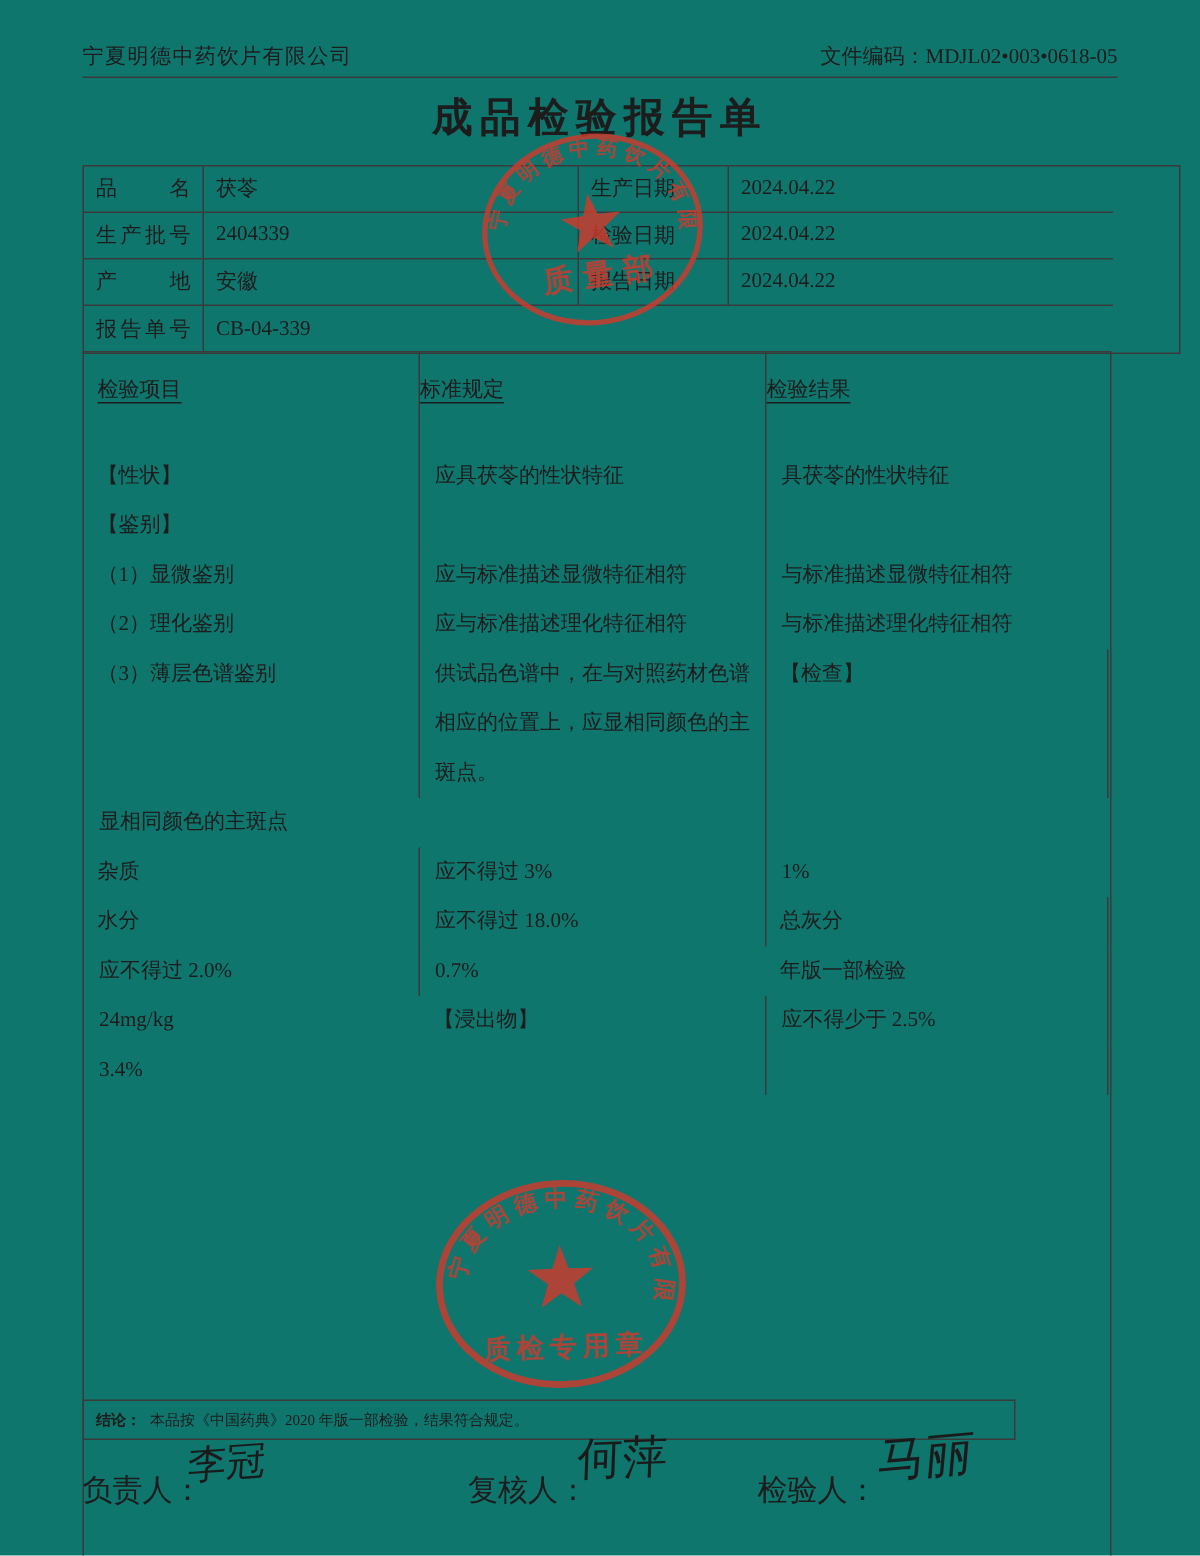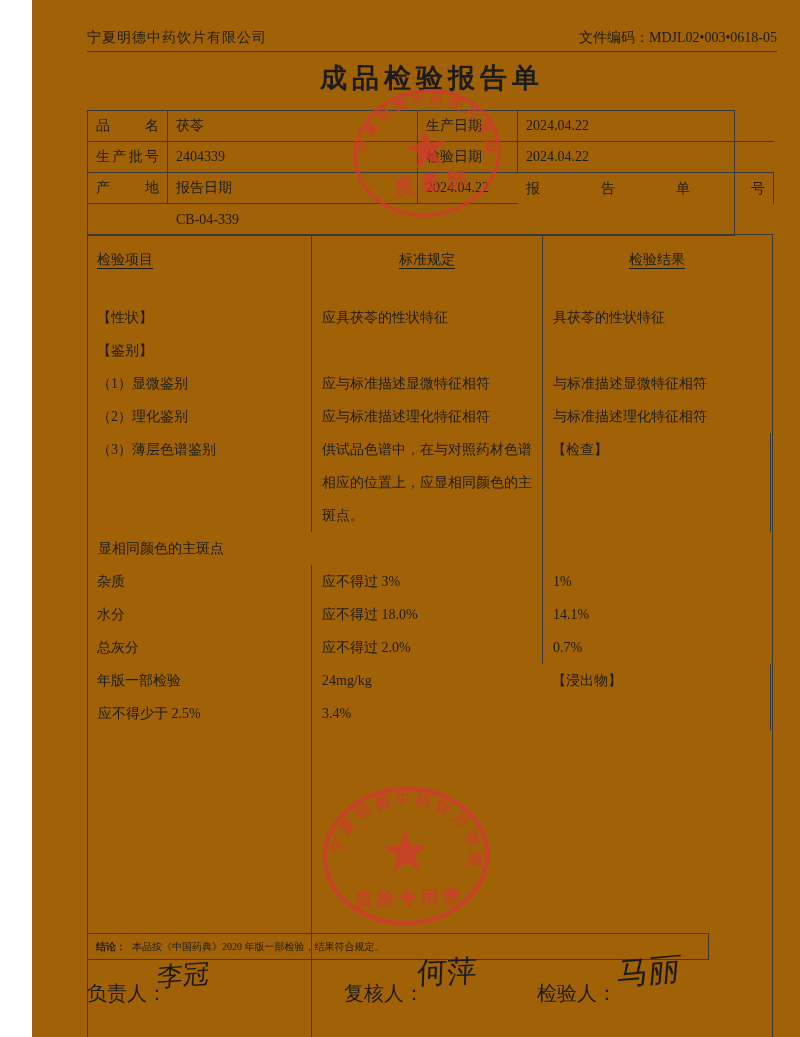--- a/index.html
+++ b/index.html
@@ -2,38 +2,38 @@
 <html><head>
 <meta charset="utf-8">
 <style>
   * { margin:0; padding:0; box-sizing:border-box; }
   html,body { background:#ffffff; }
   body {
     width:800px; height:1037px; position:relative;
     font-family:"Liberation Serif","DejaVu Serif",serif;
     color:#1c1c1c; overflow:hidden;
   }
-  .page { position:absolute; inset:0; background:#a16207;margin-left:32px; }
+  .page { position:absolute; inset:0; background:#0f766e; }
 
   
   .header {
     position:absolute; left:55px; top:28px; width:690px; height:24px;
     display:flex; justify-content:space-between; align-items:flex-end;
     border-bottom:1.5px solid #3a3a3a; padding-bottom:4px;
     font-size:14px; letter-spacing:1px;
   }
   .doc-code { letter-spacing:0; }
   .title {
     position:absolute; left:0; top:60px; width:800px;
     text-align:center; font-size:27px; font-weight:bold; letter-spacing:5px;
   }
 
   
   .info-table {
-    position:absolute; left:55px; top:110px; width:648px;
+    position:absolute; left:55px; top:110px; width:732px;
     display:grid; grid-template-columns:80px 250px 100px 256px;
     grid-auto-rows:31px;
     border:1.5px solid #3a3a3a; font-size:14px;
   }
   .info-table > div { display:flex; align-items:center; padding:0 8px; }
   .ic-l  { border-right:1px solid #3a3a3a; text-align:justify; }
   .ic-l span { width:100%; text-align:justify; text-align-last:justify; }
   .ic-v  { border-right:1px solid #3a3a3a; }
   .ic-l2 { border-right:1px solid #3a3a3a; }
   .rb    { border-bottom:1px solid #3a3a3a; }
@@ -43,21 +43,21 @@
   .mtable {
     position:absolute; left:55px; top:234px; width:686px; height:816px;
     display:grid; grid-template-columns:224px 231px 228px;
     grid-template-rows:46px repeat(11,auto) 1fr;
     border:1.5px solid #3a3a3a; font-size:14px;
   }
   .mtable .c1, .mtable .c2 { border-right:1px solid #3a3a3a; }
   .mtable .h { padding-top:16px; }
   .mtable .h span { text-decoration:underline; text-underline-offset:4px; }
   .mtable .h.c1 { padding-left:9px; }
-  .mtable .h.c2, .mtable .h.c3 { text-align:center; }
+  .mtable .h.c2, .mtable .h.c3 { }
   .mtable .b { line-height:33px; }
   .mtable .b.c1 { padding-left:9px; }
   .mtable .b.c2 { padding-left:10px; padding-right:5px; }
   .mtable .b.c3 { padding-left:10px; padding-right:16px; }
   .mtable .first { padding-top:20px; }
 
   
   .conclusion {
     position:absolute; left:55px; top:933px; width:622px; height:27px;
     border:1.5px solid #3a3a3a; font-size:10px;
@@ -101,20 +101,21 @@
     <div class="ic-l rb">
         <span>生产批号</span>
       </div>
     <div class="ic-v rb">2404339</div>
     <div class="ic-l2 rb">检验日期</div>
     <div class="rb">2024.04.22</div>
 
     <div class="ic-l rb">
         <span>产地</span>
       </div>
+    <div class="ic-v rb">安徽</div>
     <div class="ic-l2 rb">报告日期</div>
     <div class="rb">2024.04.22</div>
 
     <div class="ic-l">
         <span>报告单号</span>
       </div>
     <div class="ic-span">CB-04-339</div>
   </div>
 
   <div class="mtable">
@@ -145,21 +146,20 @@
     <div class="b c3">显相同颜色的主斑点</div>
     <div class="b c2"></div>
     <div class="b c3"></div>
 
     <div class="b c1">杂质</div>
     <div class="b c2">应不得过 3%</div>
     <div class="b c3">1%</div>
 
     <div class="b c1">水分</div>
     <div class="b c2">应不得过 18.0%</div>
-    <div class="b c3">14.1%</div>
 
     <div class="b c1">总灰分</div>
     <div class="b c2">应不得过 2.0%</div>
     <div class="b c3">0.7%</div>
 
     <div class="b c1">年版一部检验</div>
     <div class="b c3">24mg/kg</div>
 
     <div class="b c1">【浸出物】</div>
     <div class="b c2">应不得少于 2.5%</div>

